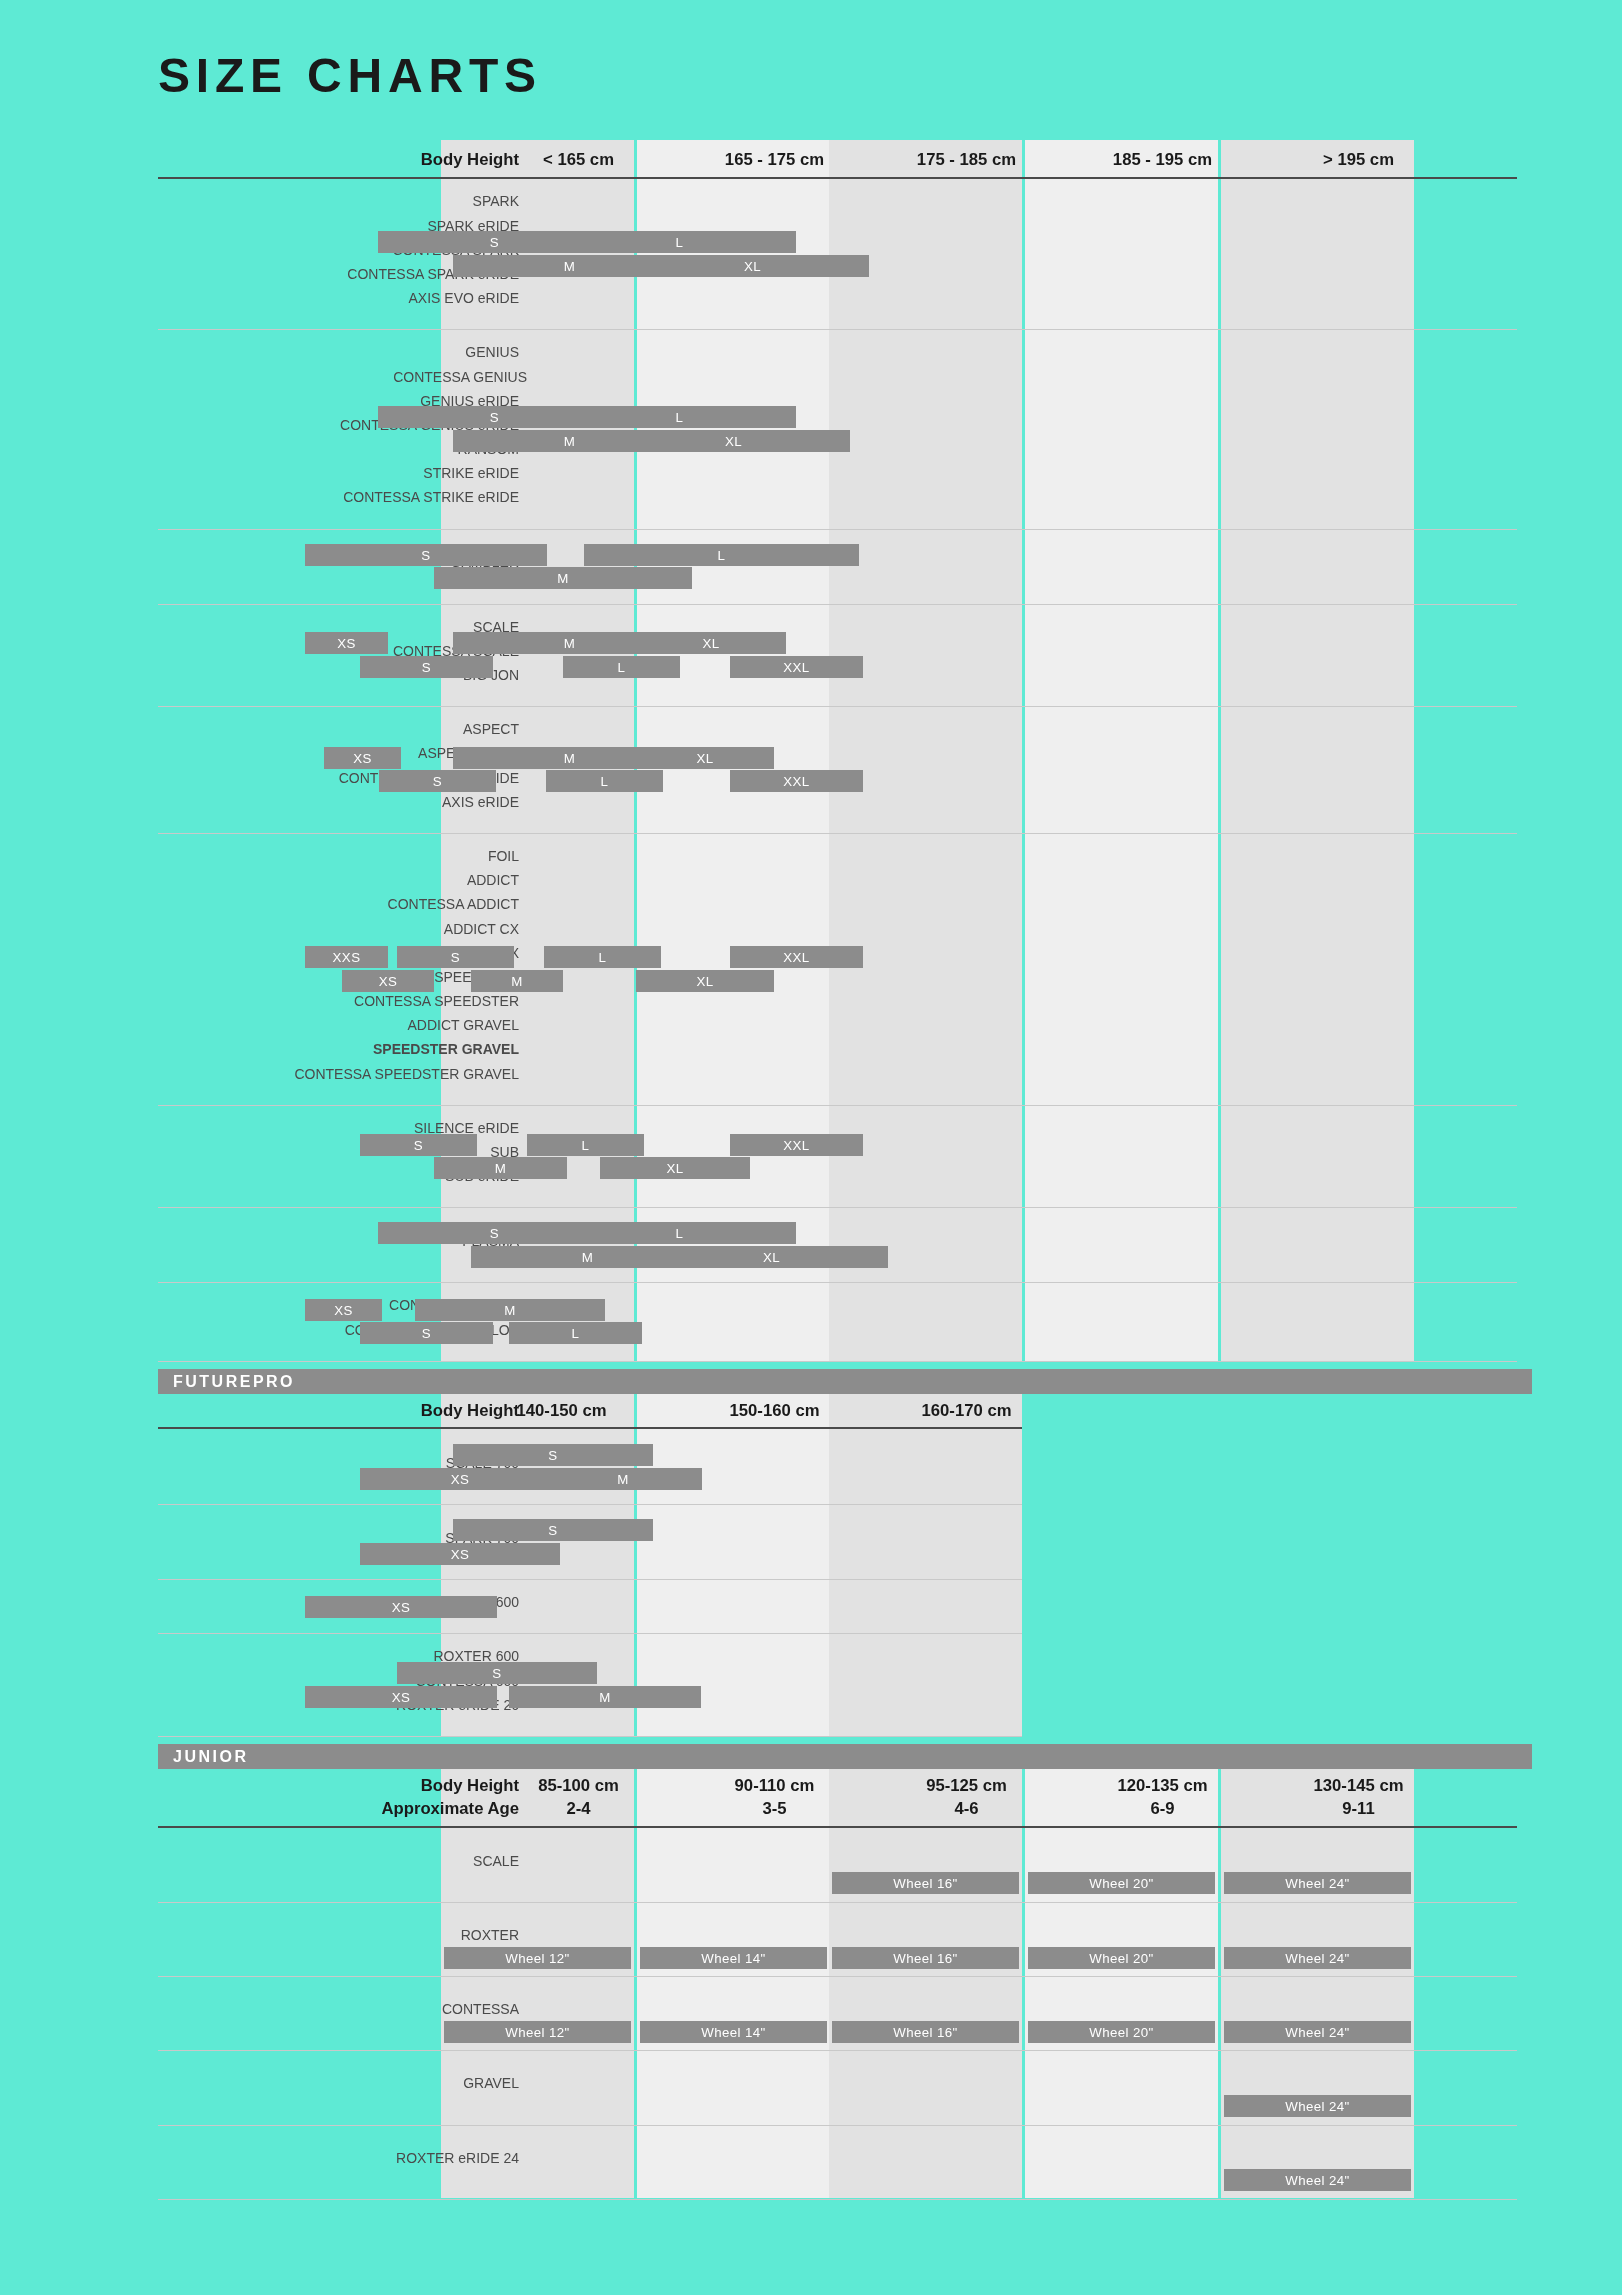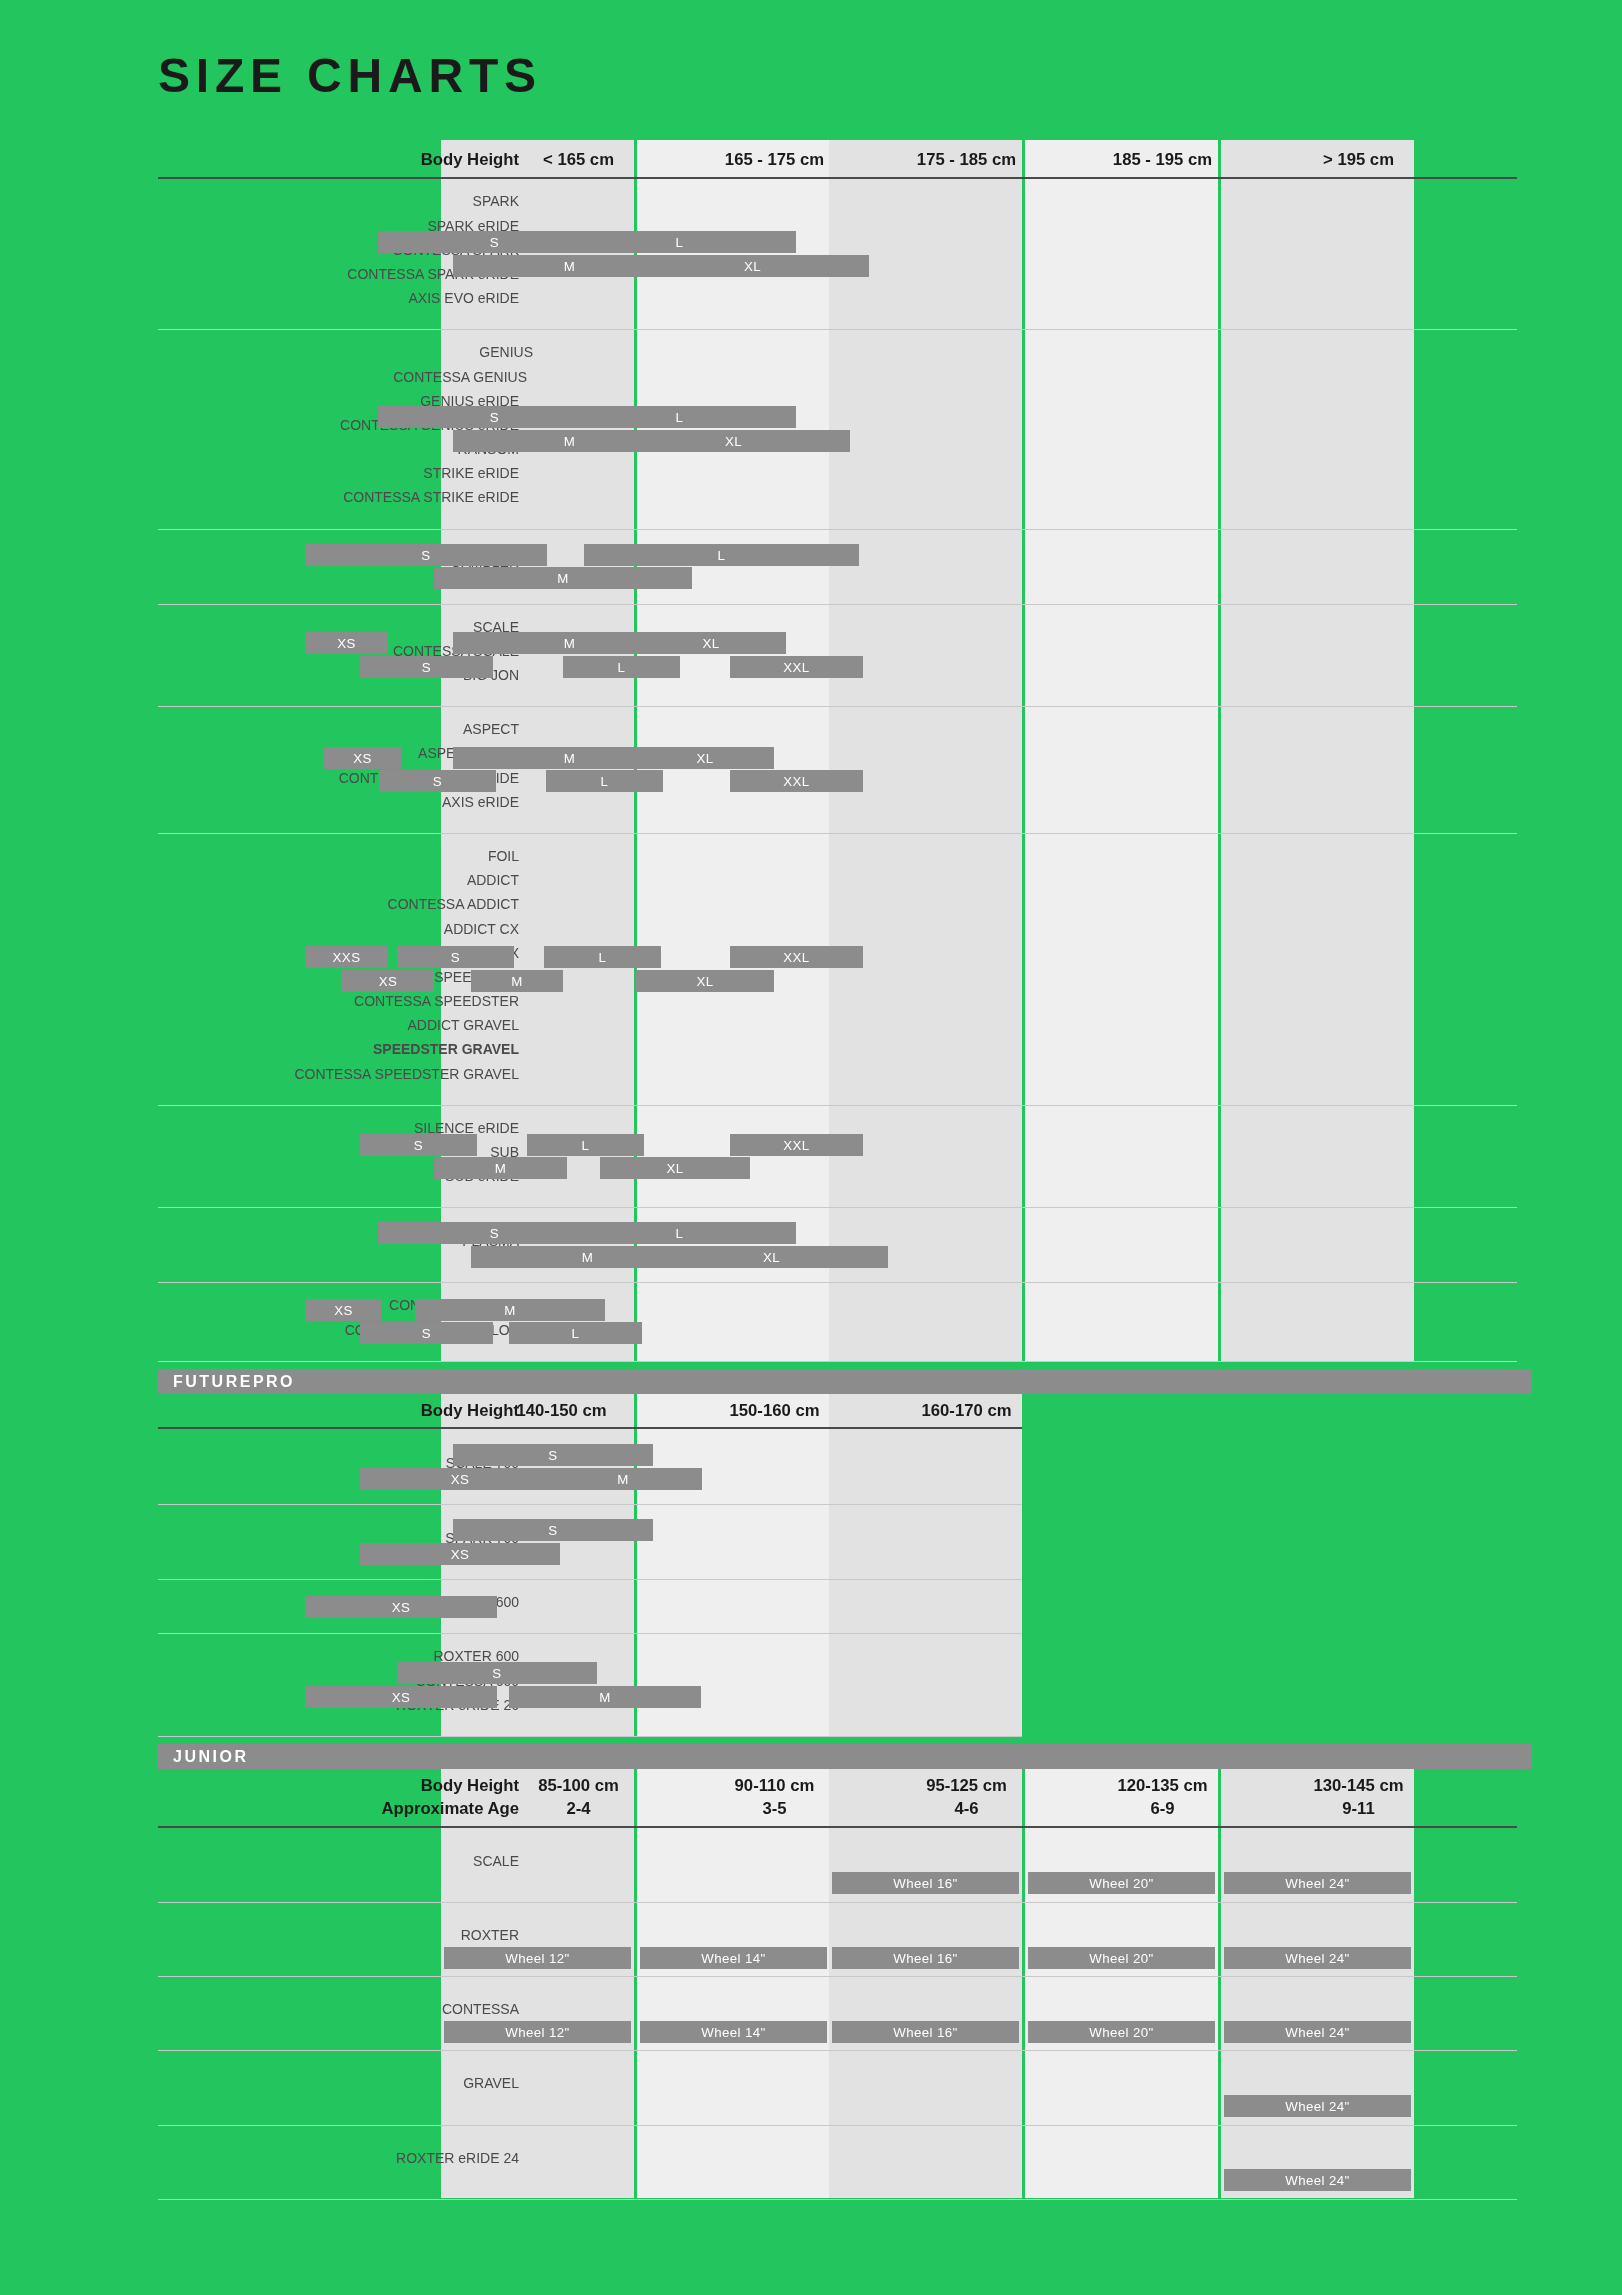--- a/index.html
+++ b/index.html
@@ -1,17 +1,17 @@
 <!DOCTYPE html>
 <html style="font-size:13.3px"><head>
 <meta charset="utf-8">
 <style>
   html,body{margin:0;padding:0;background:#ffffff;}
   body{font-family:"Liberation Sans", sans-serif;color:#3a3a3a;}
-  #page{position:relative;width:1623px;height:2295px;background:#22c55e;overflow:hidden;}
+  #page{position:relative;width:1623px;height:2295px;background:#5eead4;overflow:hidden;}
 
   .title{position:absolute;left:158px;top:48px;font-size:48px;font-weight:bold;letter-spacing:5.8px;color:#1a1a1a;}
 
   
   .colbg{position:absolute;}
 
   .hdr-label{position:absolute;font-size:16.7px;font-weight:bold;color:#1a1a1a;text-align:right;}
   .hdr-col{position:absolute;font-size:16.7px;font-weight:bold;color:#1a1a1a;text-align:center;padding-left:41px;}
 
   .rule{position:absolute;background:#c9c9c9;height:0.8px;}
@@ -57,21 +57,21 @@
       <div class="modelname" style="left: 0px; width: 519px; top: 193px;">SPARK</div>
       <div class="modelname" style="left: 0px; width: 519px; top: 218px;">SPARK eRIDE</div>
       <div class="modelname" style="left: 0px; width: 519px; top: 242px;">CONTESSA SPARK</div>
       <div class="modelname" style="left: 0px; width: 519px; top: 266px;">CONTESSA SPARK eRIDE</div>
       <div class="modelname" style="left: 0px; width: 519px; top: 290px;">AXIS EVO eRIDE</div>
       <div class="bar" style="left: 378px; width: 233px; height: 22px; top: 231px;">S</div>
       <div class="bar" style="left: 563px; width: 233px; height: 22px; top: 231px;">L</div>
       <div class="bar" style="left: 453px; width: 233px; height: 22px; top: 255px;">M</div>
       <div class="bar" style="left: 636px; width: 233px; height: 22px; top: 255px;">XL</div>
       <div class="rule" style="left: 158px; top: 329px; width: 1359px;"></div>
-      <div class="modelname" style="left: 0px; width: 519px; top: 344px; margin-left: 14px;">GENIUS</div>
+      <div class="modelname" style="left: 0px; width: 519px; top: 344px;">GENIUS</div>
       <div class="modelname" style="left: 8px; width: 519px; top: 369px;">CONTESSA GENIUS</div>
       <div class="modelname" style="left: 0px; width: 519px; top: 393px;">GENIUS eRIDE</div>
       <div class="modelname" style="left: 0px; width: 519px; top: 417px;">CONTESSA GENIUS eRIDE</div>
       <div class="modelname" style="left: 0px; width: 519px; top: 441px;">RANSOM</div>
       <div class="modelname" style="left: 0px; width: 519px; top: 465px;">STRIKE eRIDE</div>
       <div class="modelname" style="left: 0px; width: 519px; top: 489px;">CONTESSA STRIKE eRIDE</div>
       <div class="bar" style="left: 378px; width: 233px; height: 22px; top: 406px;">S</div>
       <div class="bar" style="left: 563px; width: 233px; height: 22px; top: 406px;">L</div>
       <div class="bar" style="left: 453px; width: 233px; height: 22px; top: 430px;">M</div>
       <div class="bar" style="left: 617px; width: 233px; height: 22px; top: 430px;">XL</div>

